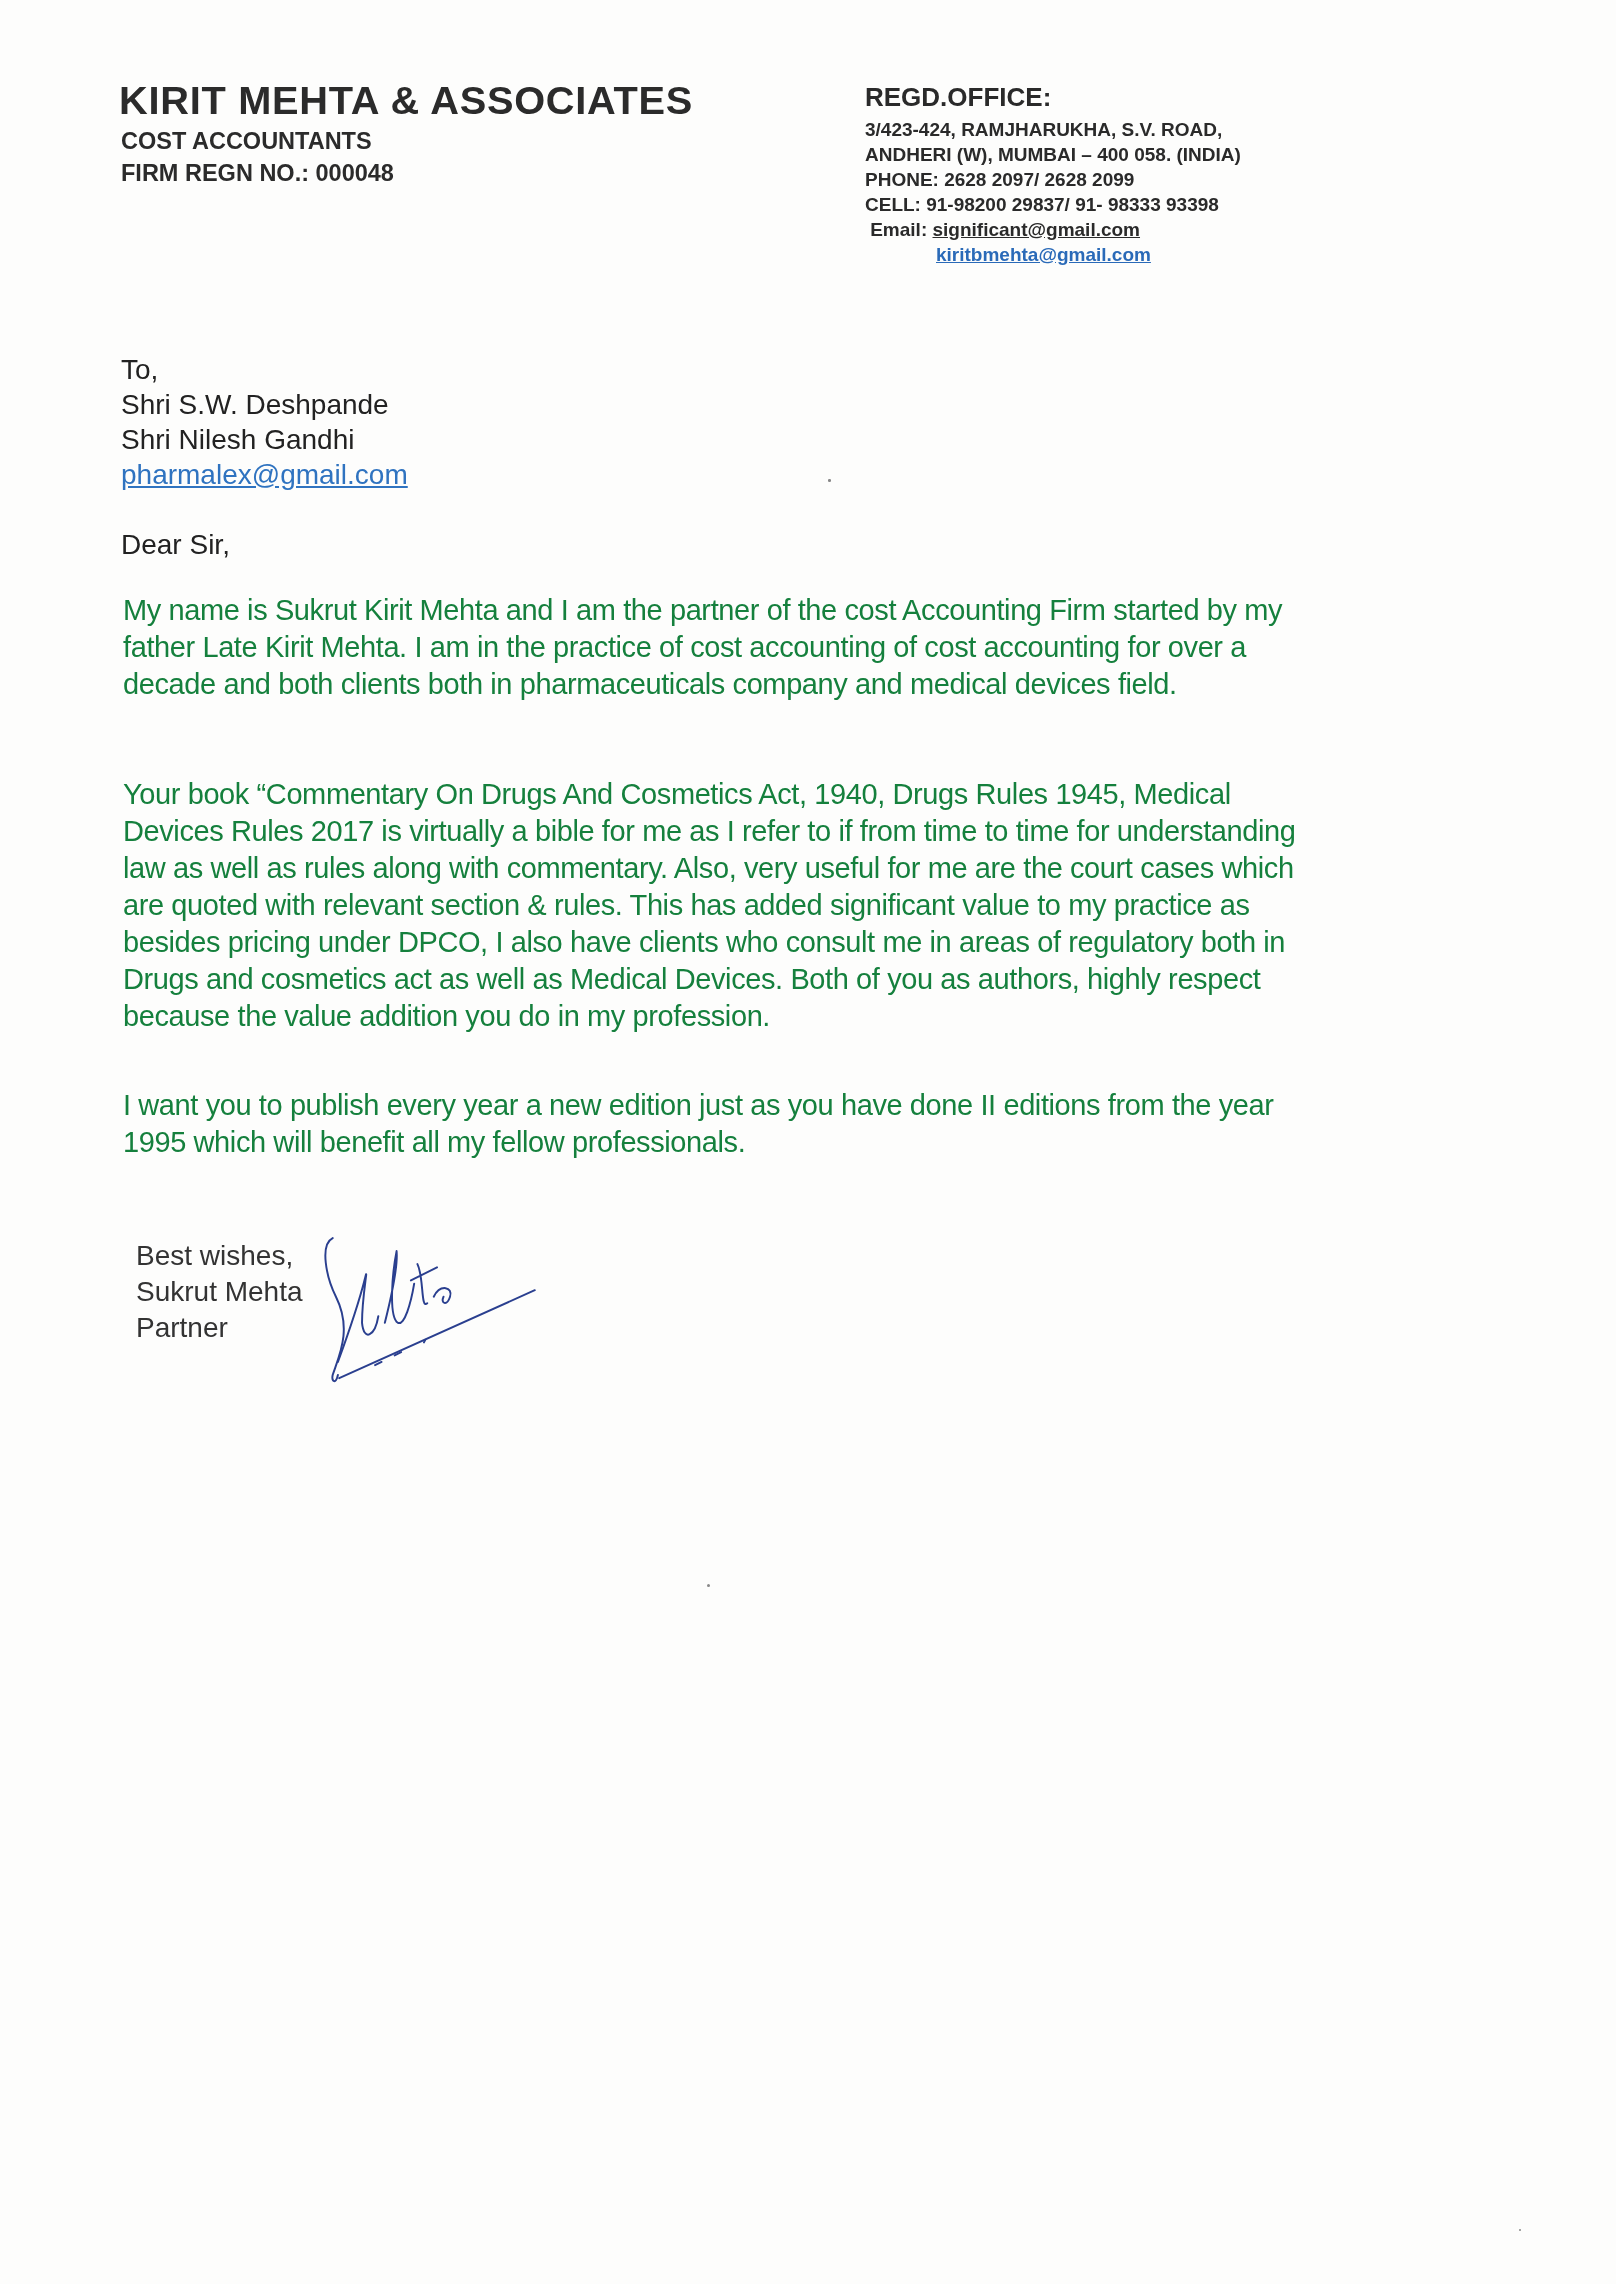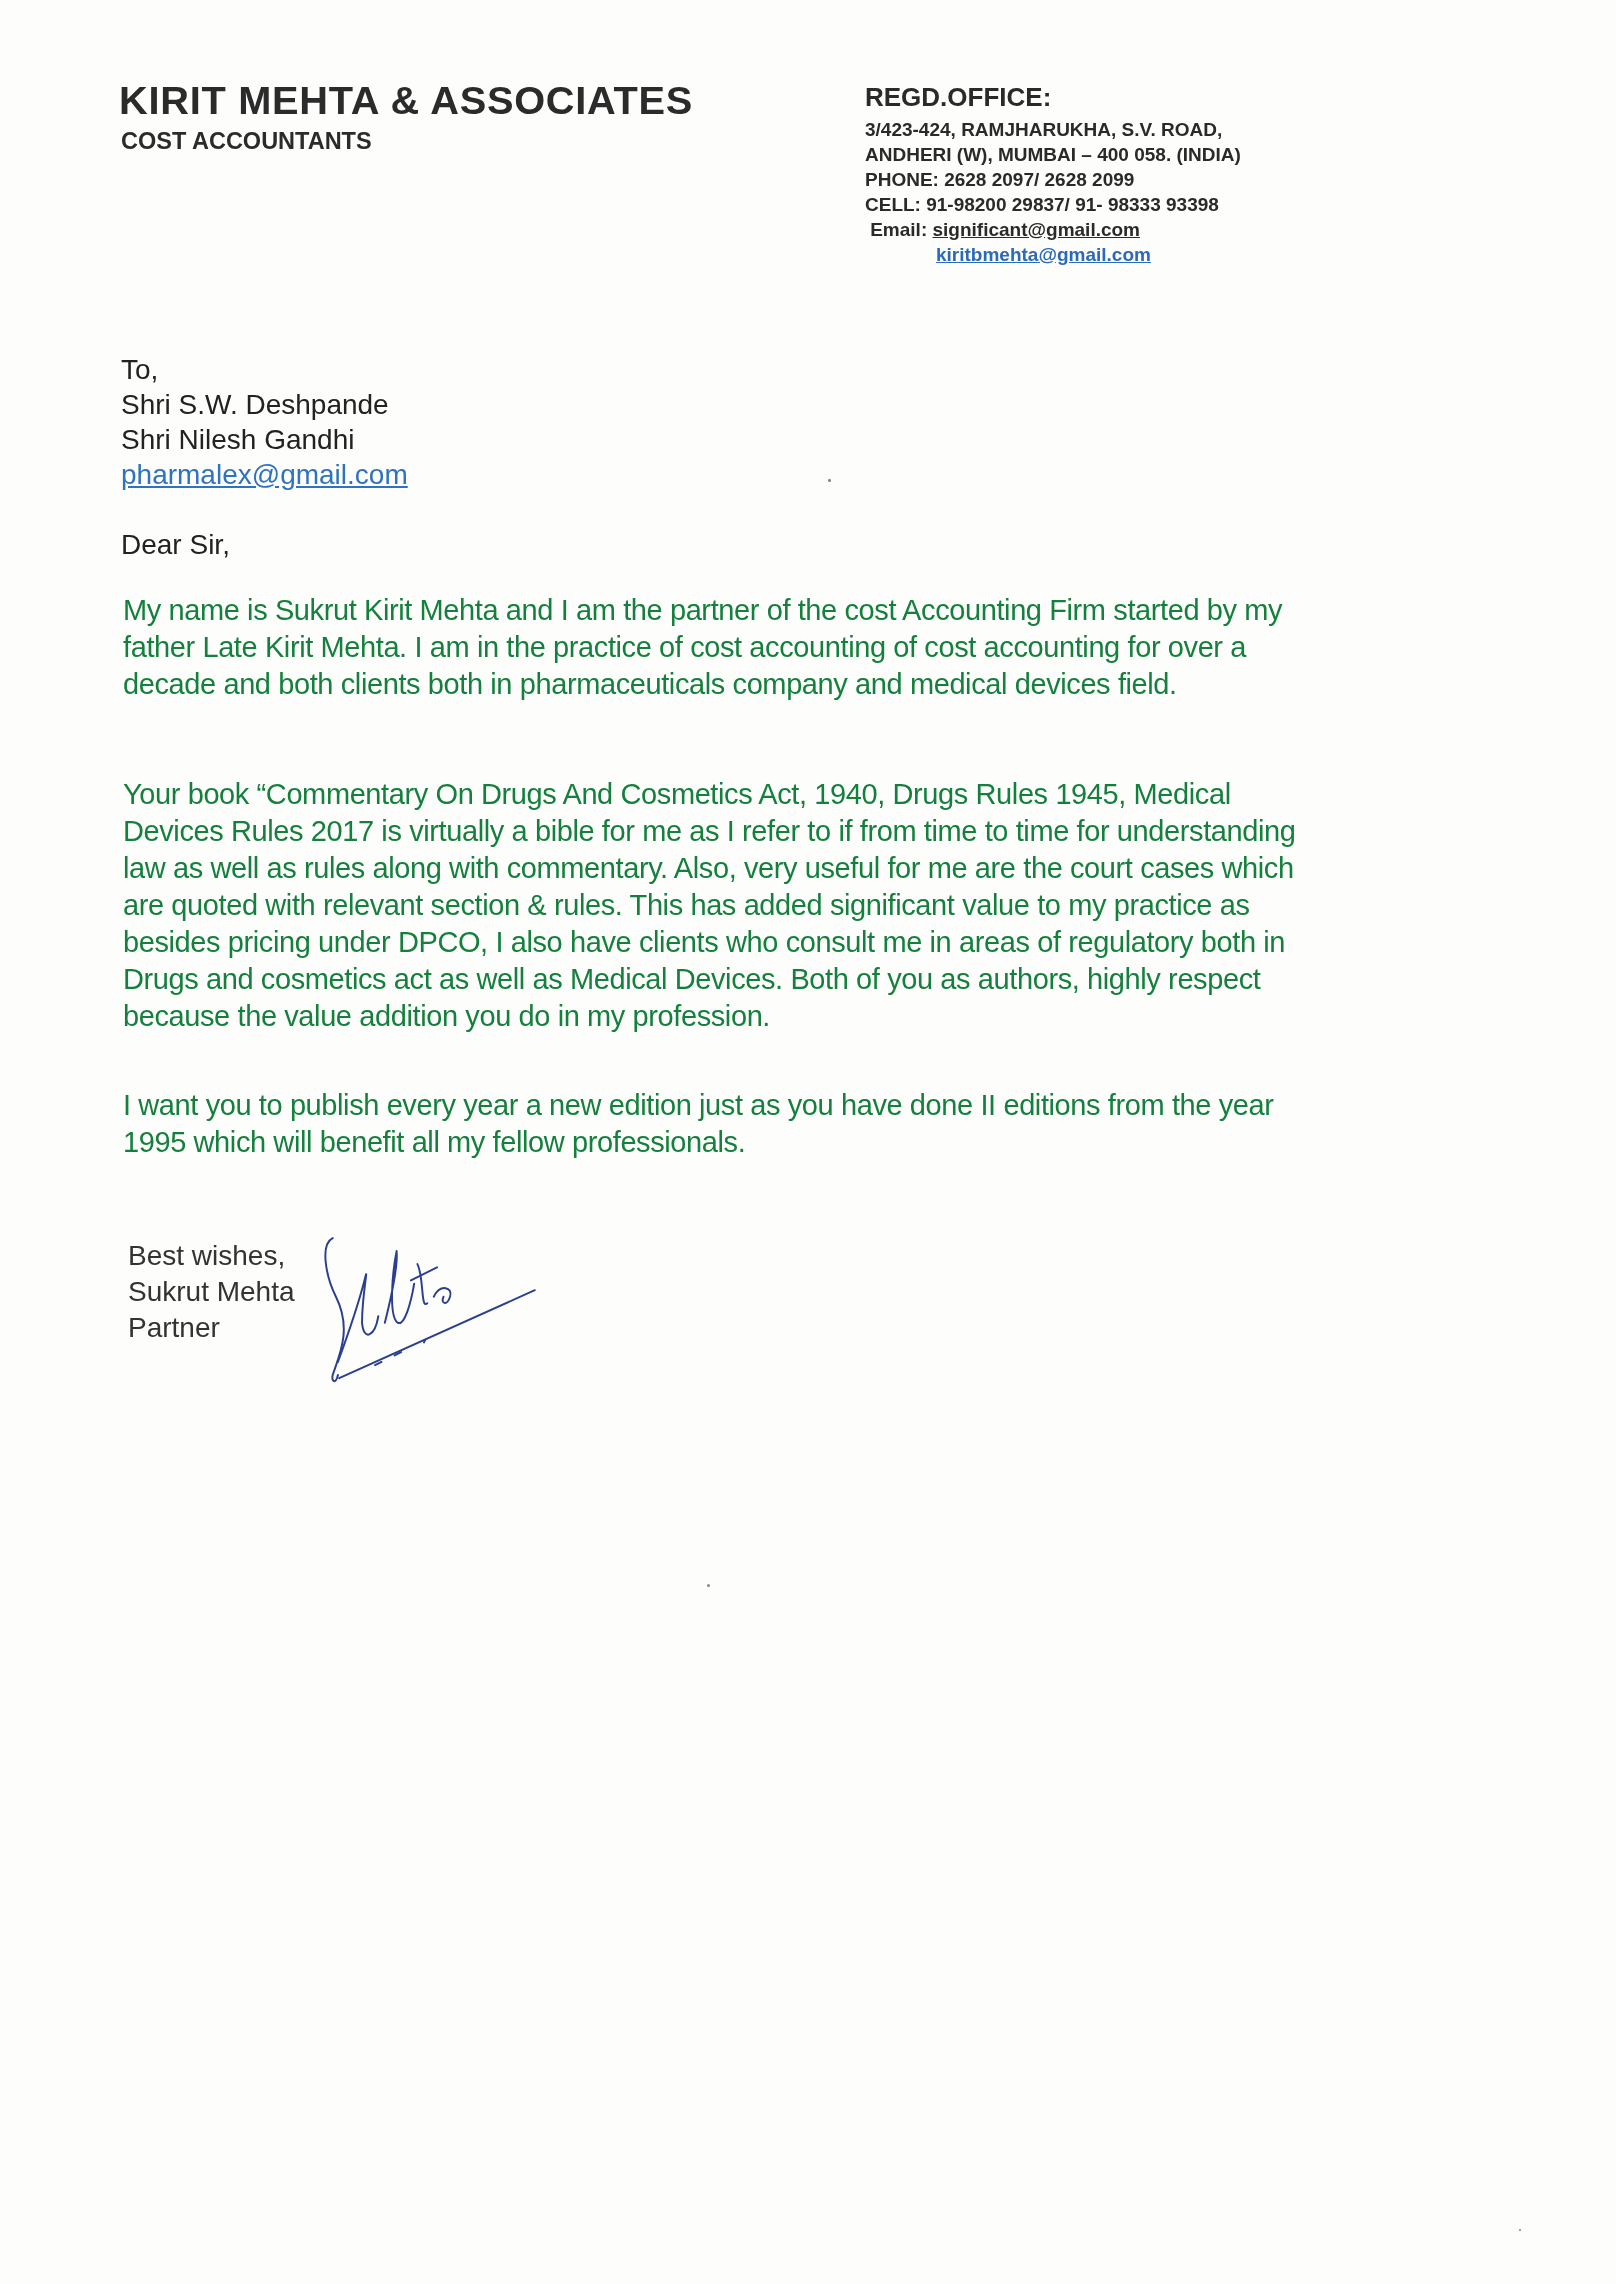--- a/index.html
+++ b/index.html
@@ -40,30 +40,31 @@
 
   .body-para {
     left: 123px; width: 1193px;
     font-size: 29px; line-height: 37px; color: #15803d;
     letter-spacing: -0.4px;
   }
   .p1 { top: 592px; }
   .p2 { top: 776px; }
   .p3 { top: 1087px; }
 
-  .closing { left: 128px; top: 1238px; font-size: 28px; line-height: 36px; color: #333; }
+  .closing { left: 136px; top: 1238px; font-size: 28px; line-height: 36px; color: #333; }
   .signature { left: 313px; top: 1225px; width: 248px; height: 163px; }
   .speck { position: absolute; background: #888; border-radius: 50%; }
 </style>
 </head>
 <body>
 
 <div class="abs lh-left">
   <p class="firm-name">KIRIT MEHTA &amp; ASSOCIATES</p>
   <p class="lh-line">COST ACCOUNTANTS</p>
+  <p class="lh-line">FIRM REGN NO.: 000048</p>
 </div>
 
 <div class="abs lh-right">
   <p class="regd">REGD.OFFICE:</p>
   <p class="addr">3/423-424, RAMJHARUKHA, S.V. ROAD,</p>
   <p class="addr">ANDHERI (W), MUMBAI – 400 058. (INDIA)</p>
   <p class="addr">PHONE: 2628 2097/ 2628 2099</p>
   <p class="addr">CELL: 91-98200 29837/ 91- 98333 93398</p>
   <div class="email-row">
     <span>Email:</span>

